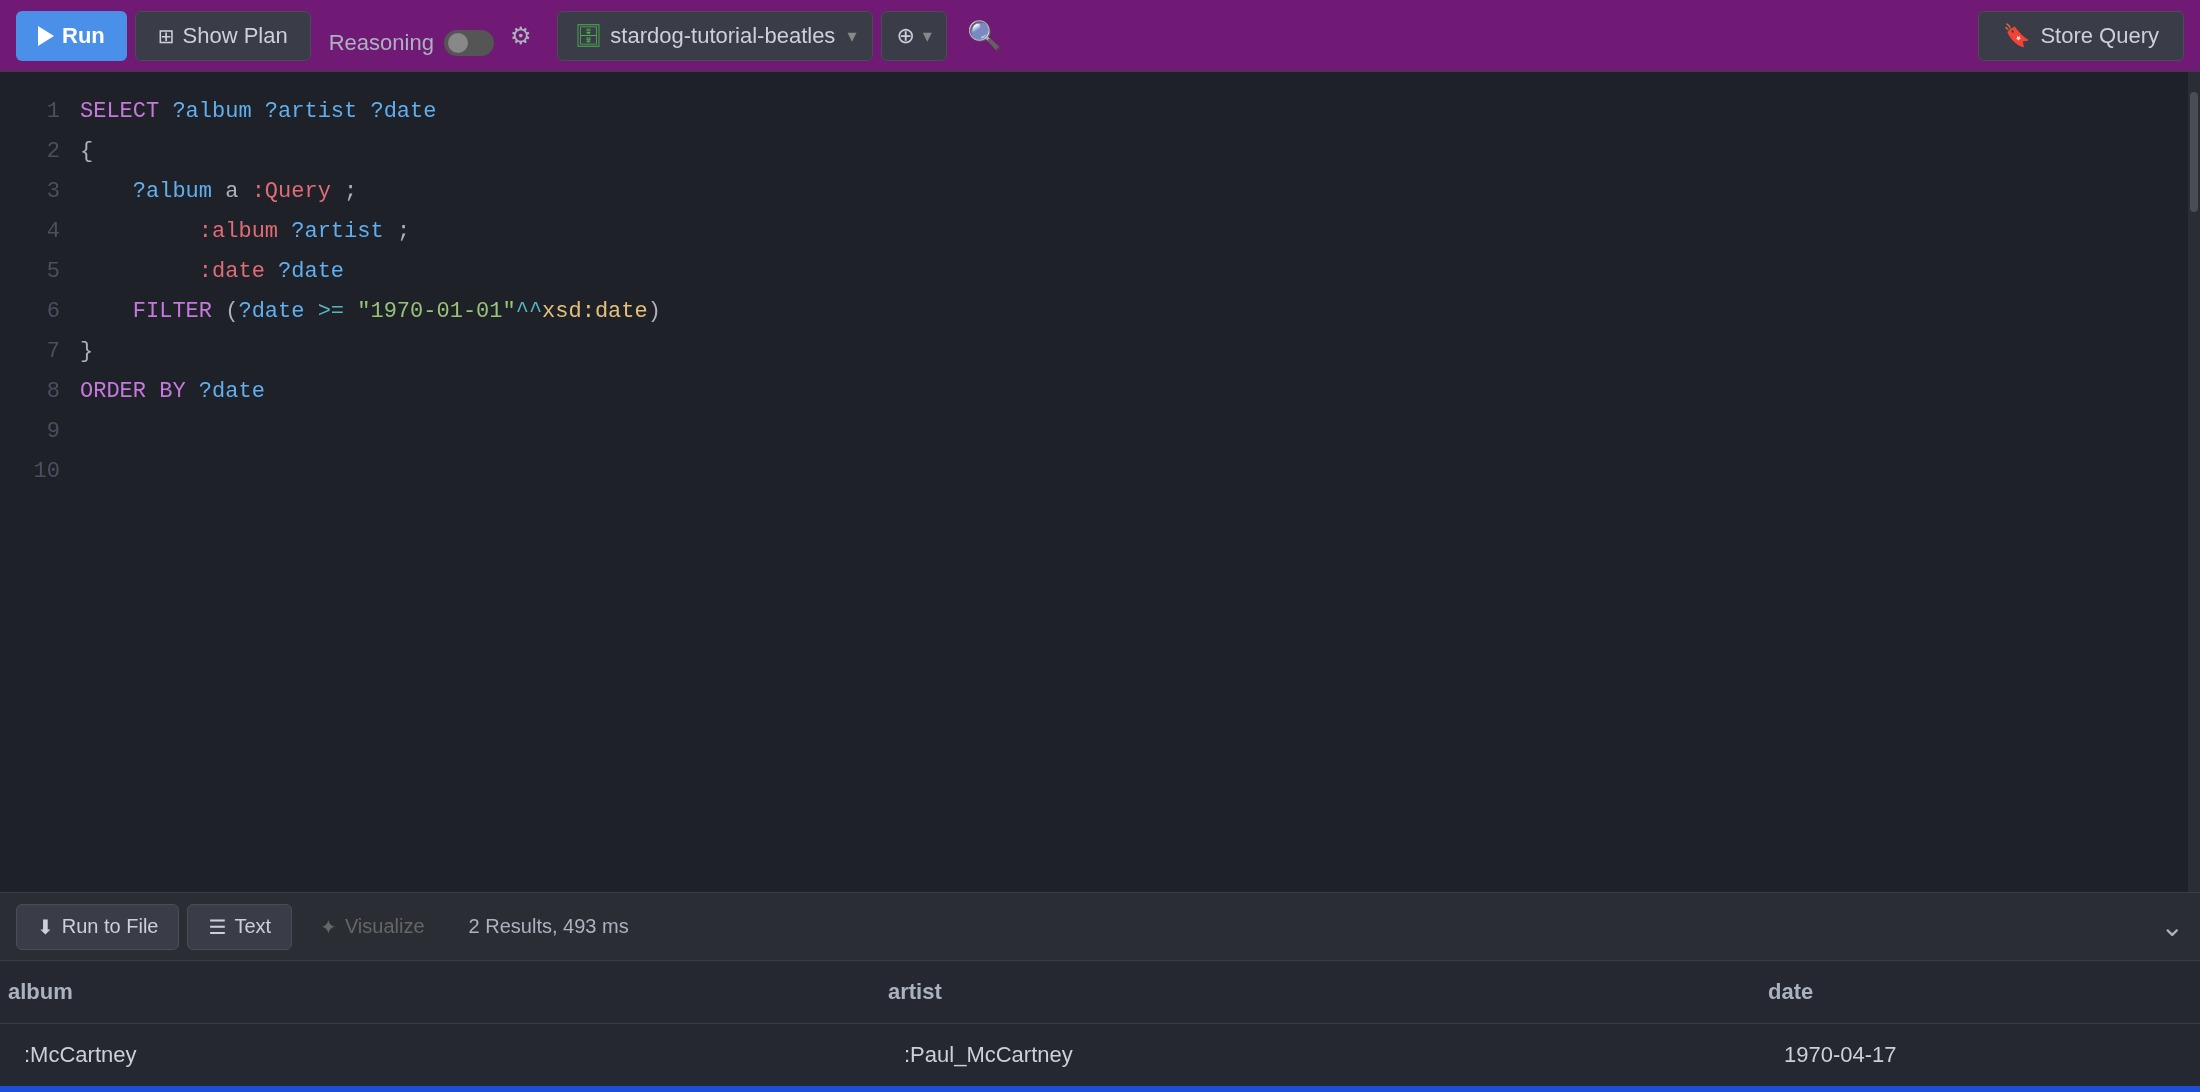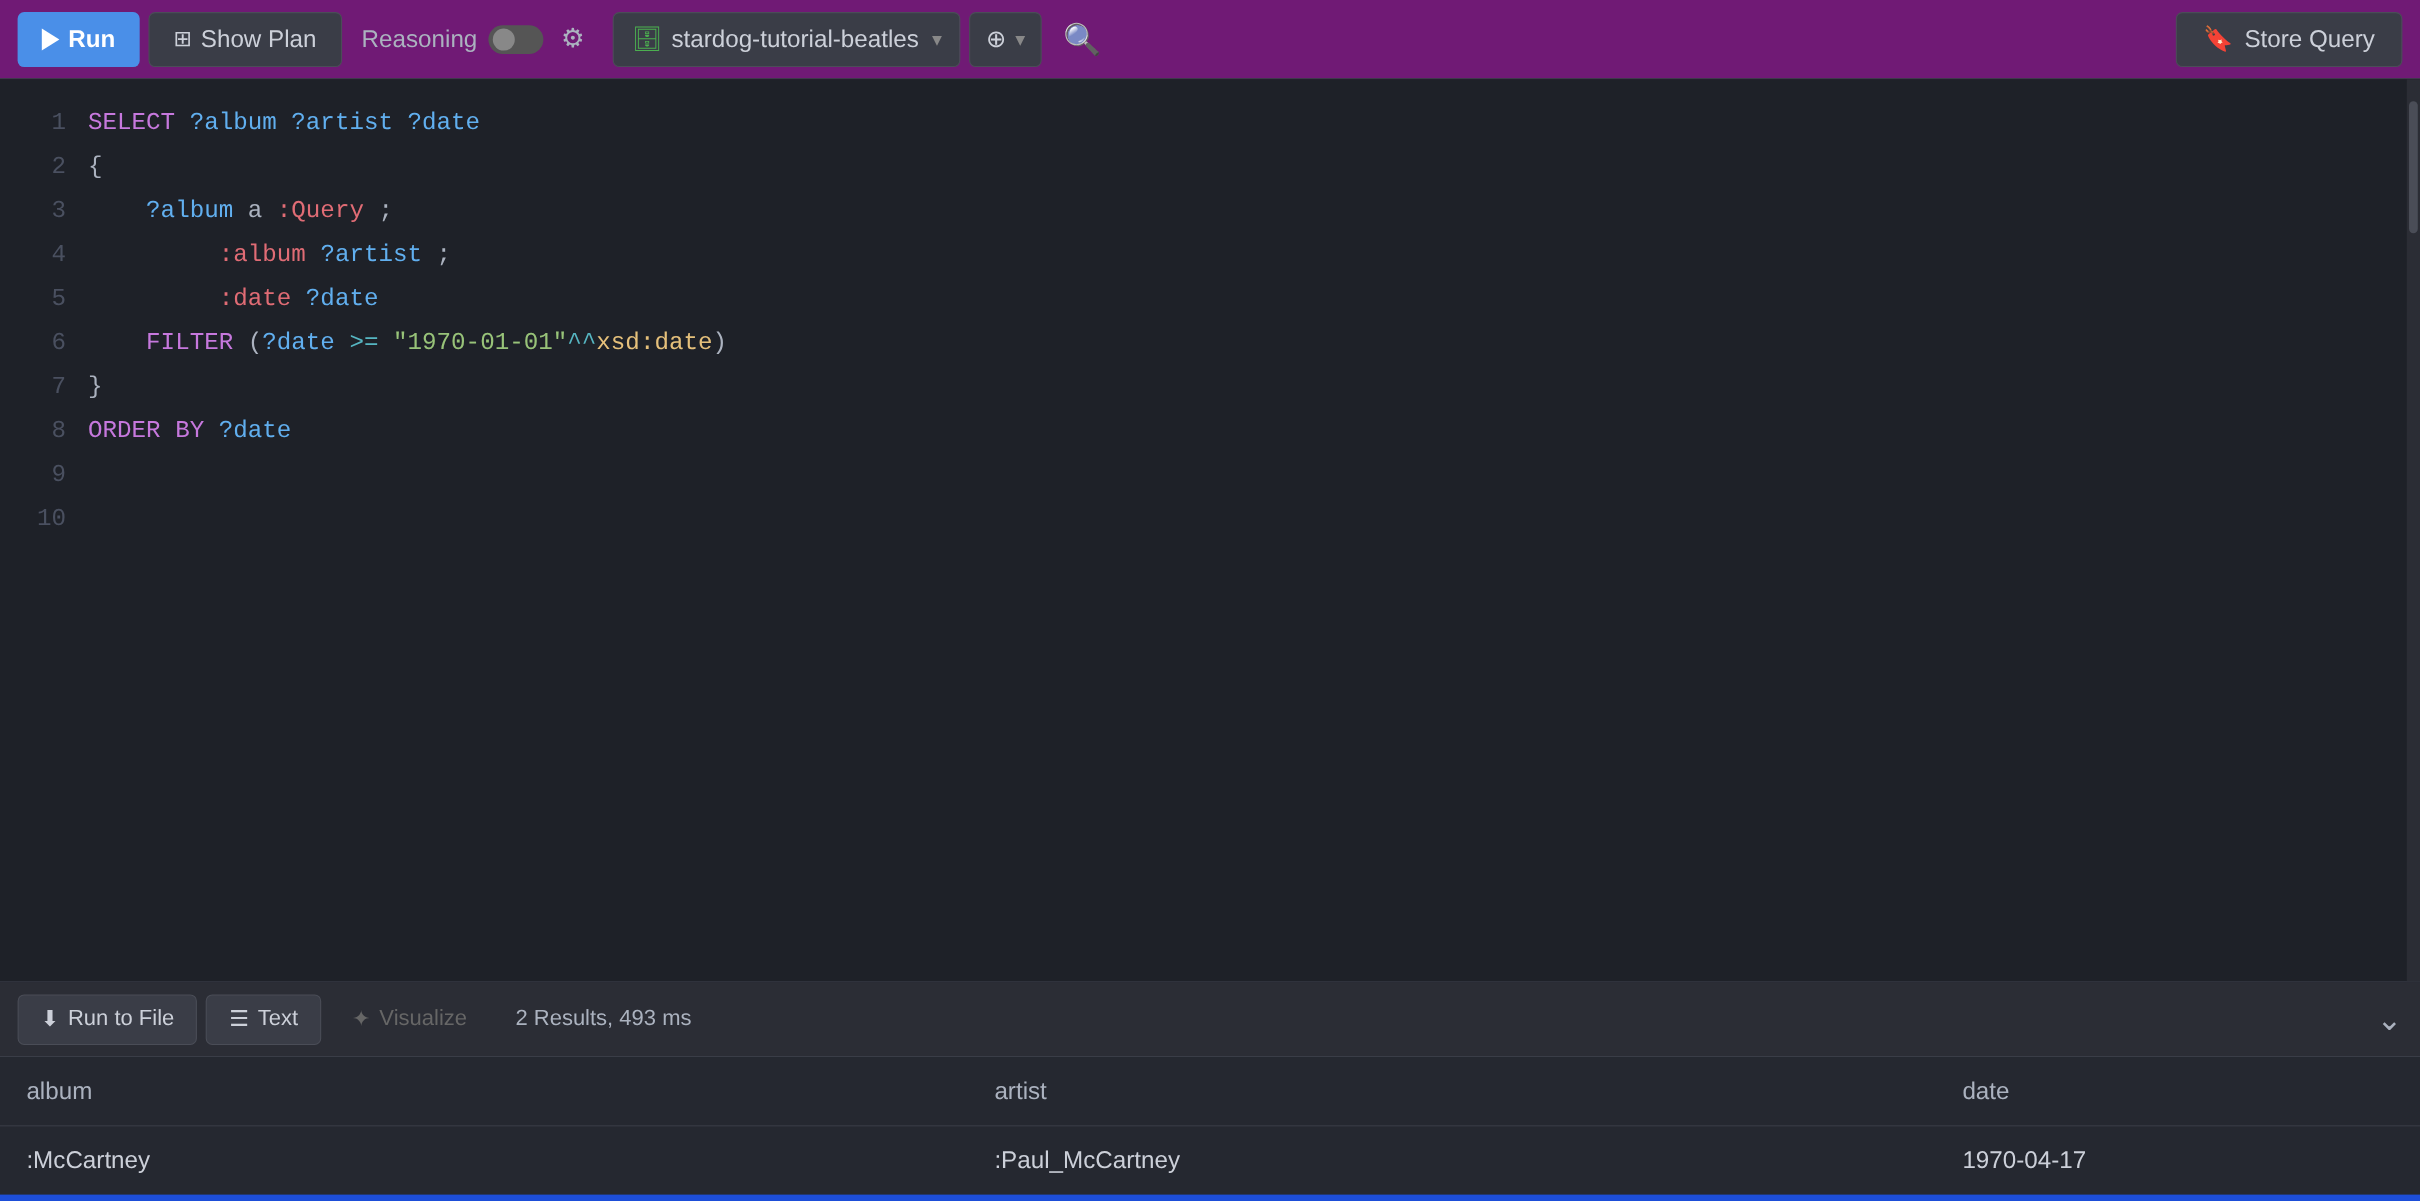--- a/index.html
+++ b/index.html
@@ -58,21 +58,21 @@
       border: 1px solid #4a4d57;
       border-radius: 6px;
       padding: 10px 22px;
       font-size: 22px;
       cursor: pointer;
       height: 50px;
     }
 
     .reasoning-group {
       display: flex;
-      align-items: center;
+      align-items: flex-end;
       gap: 10px;
       margin-left: 10px;
     }
     .reasoning-label {
       color: #abb2bf;
       font-size: 22px;
     }
     .toggle-switch {
       width: 50px;
       height: 26px;
@@ -301,23 +301,23 @@
 
     
     .results-table {
       width: 100%;
       border-collapse: collapse;
       font-size: 22px;
     }
 
     .results-table th {
       text-align: left;
-      padding: 18px 24px;
-      color: #abb2bf;
-      font-weight: 400;
+      padding: 18px 8px;
+      color: #abb2bf;
+      font-weight: 700;
       border-bottom: 1px solid #3a3d47;
       background: #252830;
     }
 
     .results-table td {
       padding: 18px 24px;
       color: #ccd0d9;
       border-bottom: 6px solid #1d4ed8;
     }
 

